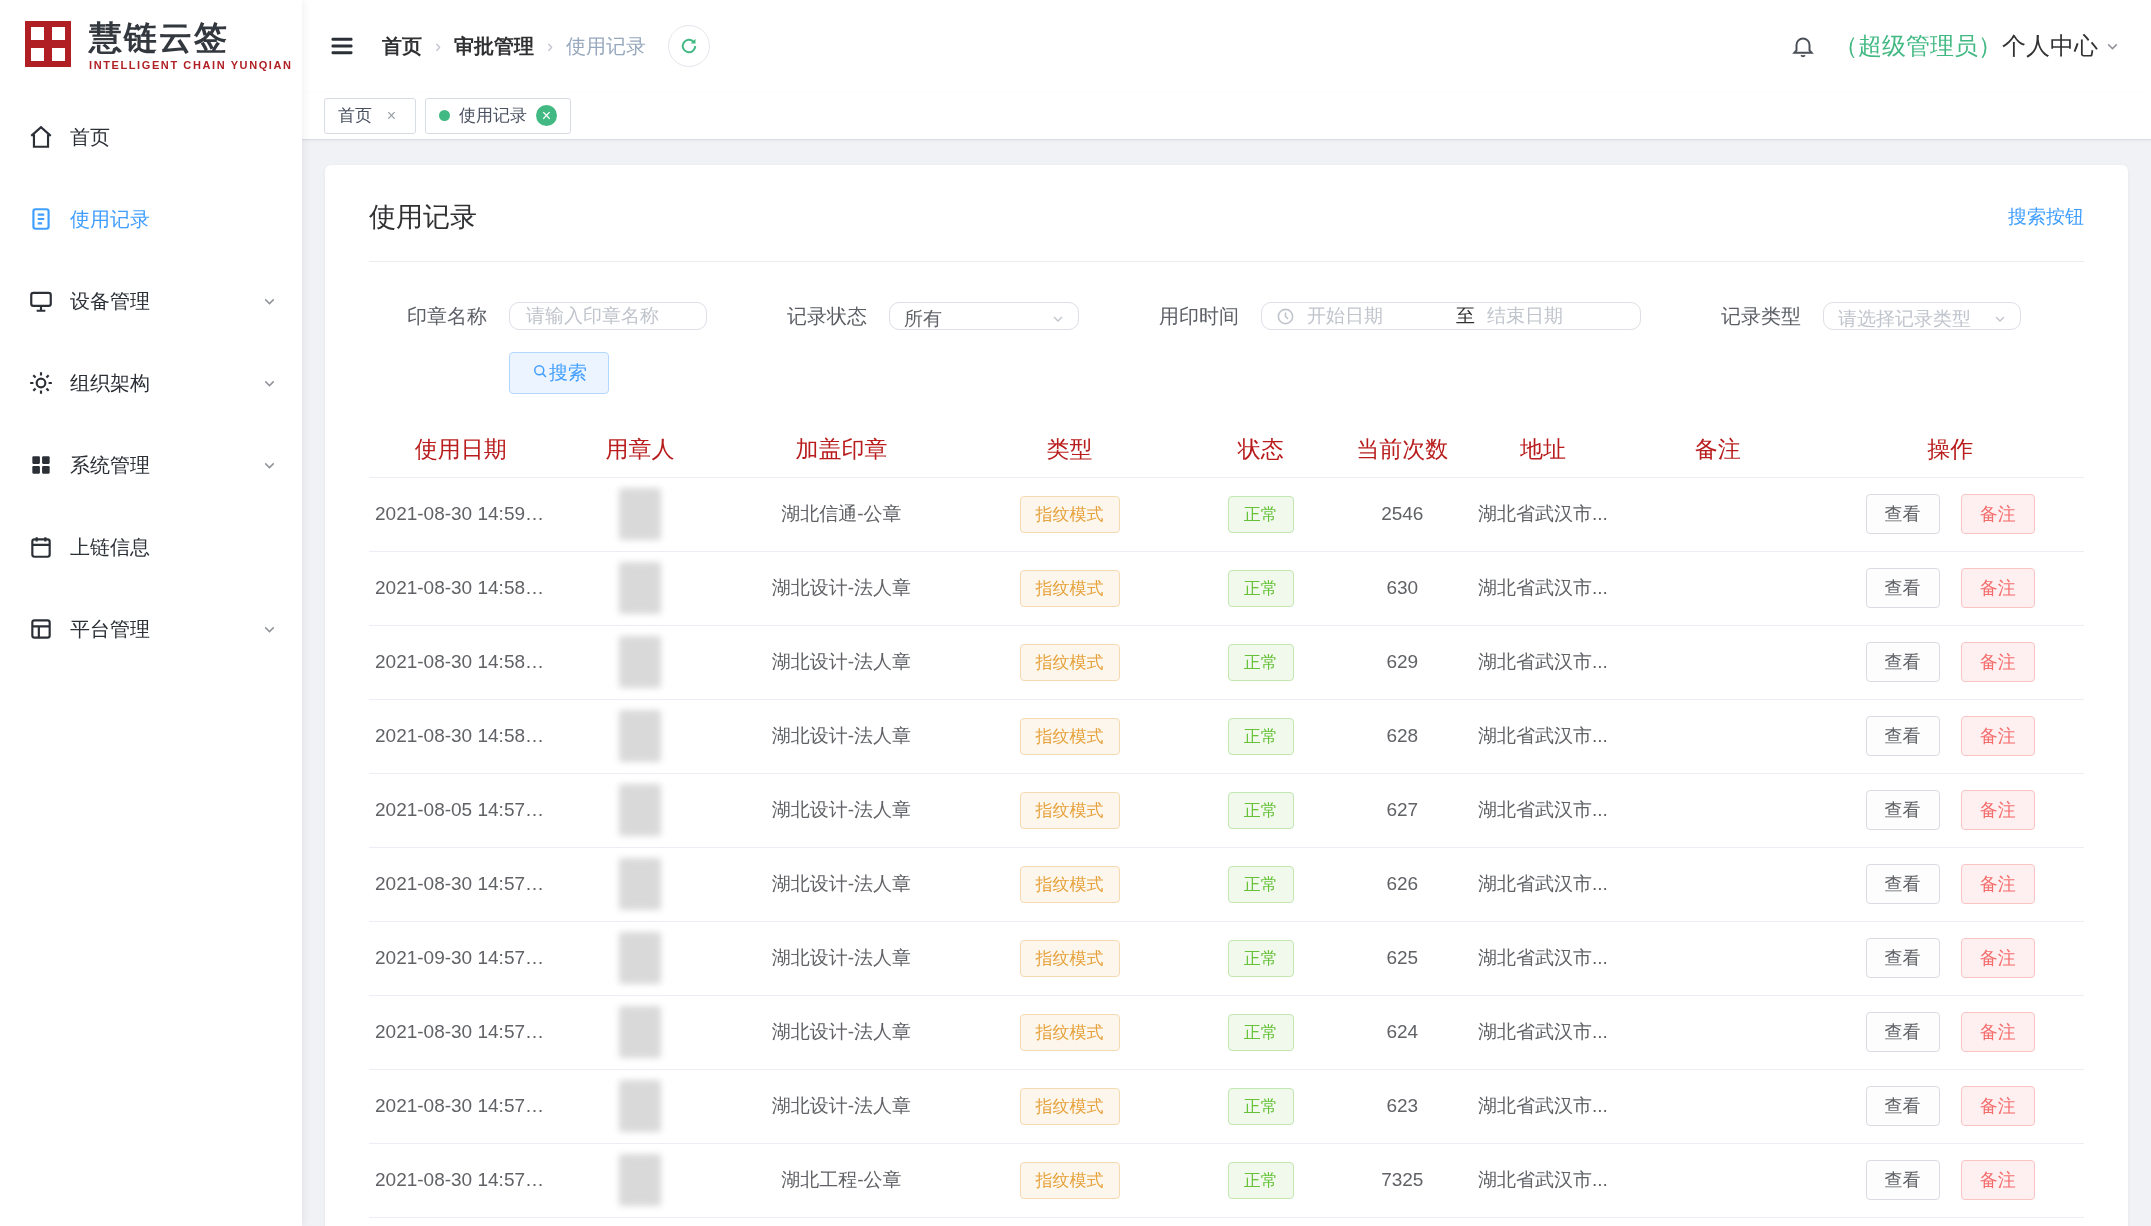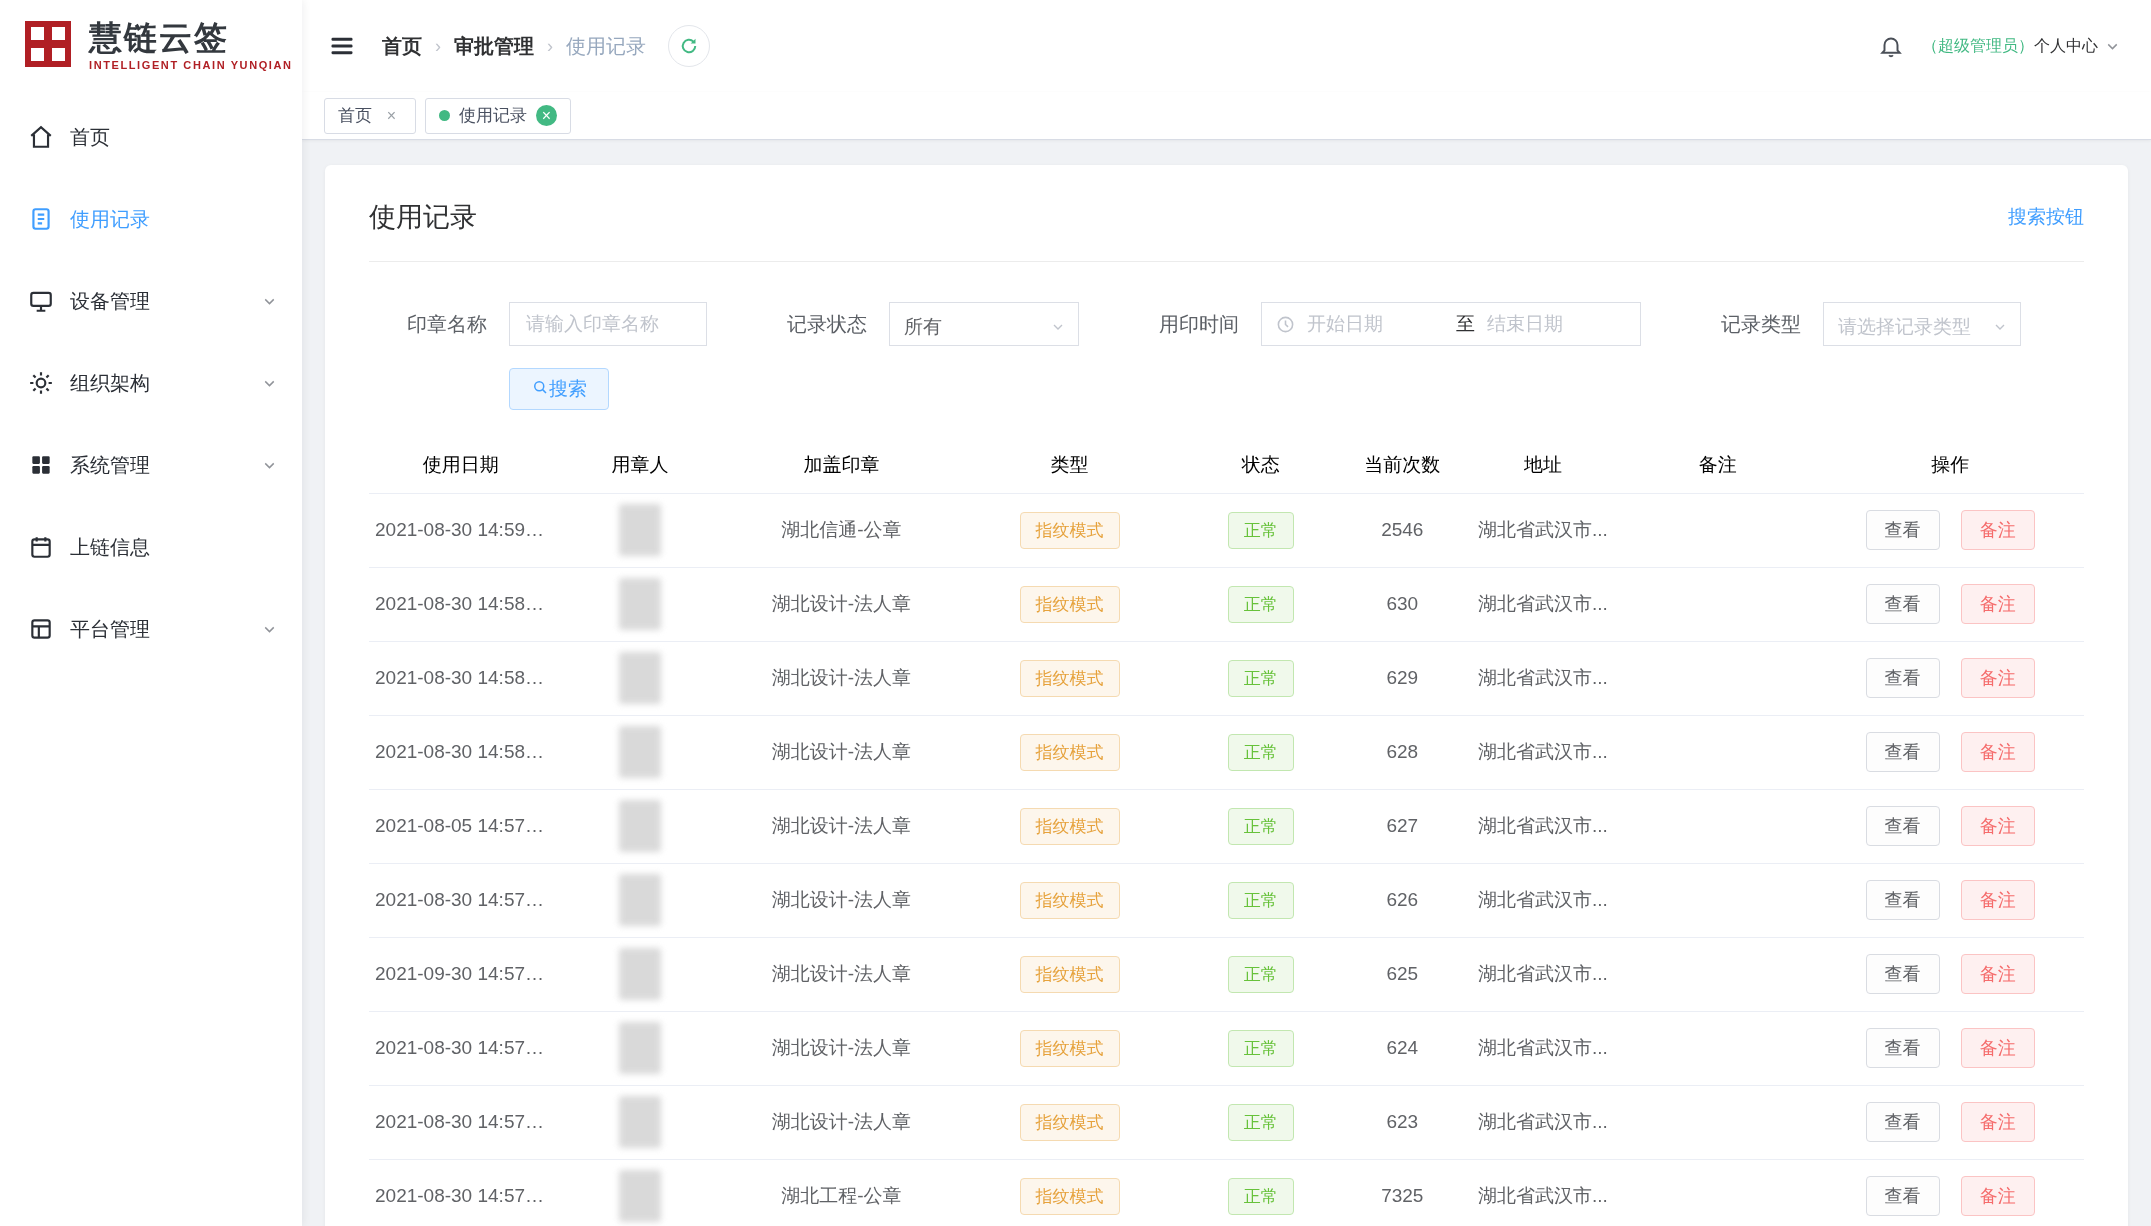--- a/index.html
+++ b/index.html
@@ -28,21 +28,21 @@
   .main { flex:1; min-width:0; display:flex; flex-direction:column; }
   .navbar { height:92px; background:#fff; display:flex; align-items:center; padding:0 30px 0 26px; }
   .hamburger { cursor:pointer; display:flex; margin-right:26px; color:#2b2f36; }
   .breadcrumb { display:flex; align-items:center; gap:13px; font-size:20px; }
   .crumb-strong { color:#303133; font-weight:bold; cursor:pointer; }
   .crumb-sep { color:#c0c4cc; font-size:18px; }
   .crumb-current { color:#97a8be; }
   .refresh-btn { width:42px; height:42px; border:1px solid #e3e6eb; border-radius:50%; display:flex; align-items:center; justify-content:center; margin-left:22px; cursor:pointer; color:#42b983; background:#fff; }
   .nav-spacer { flex:1; }
   .bell { color:#4a4f57; cursor:pointer; display:flex; margin-right:18px; }
-  .user { display:flex; align-items:center; font-size:16px; cursor:pointer; }
+  .user { display:flex; align-items:center; font-size:24px; cursor:pointer; }
   .user-role { color:#42b983; }
   .user-center { color:#303133; }
   .user-chevron { color:#909399; display:flex; margin-left:6px; }
 
   
   .tabsbar { height:48px; background:#fff; border-bottom:1px solid #d8dce5; box-shadow:0 1px 3px rgba(0,0,0,.05); display:flex; align-items:center; padding:0 22px; gap:9px; }
   .tag-tab { display:inline-flex; align-items:center; gap:9px; height:36px; padding:0 13px; border:1px solid #d8dce5; background:#fff; font-size:17px; color:#495060; cursor:pointer; border-radius:3px; }
   .tab-dot { width:11px; height:11px; border-radius:50%; background:#42b983; display:none; }
   .tag-tab.active .tab-dot { display:inline-block; }
   .tab-close { font-size:16px; color:#9aa0a6; width:21px; height:21px; display:flex; align-items:center; justify-content:center; border-radius:50%; cursor:pointer; }
@@ -53,41 +53,41 @@
   .card { background:#fff; border-radius:6px; height:1400px; padding:0 44px; box-shadow:0 1px 4px rgba(0,0,0,.05); overflow:hidden; }
   .card-head { display:flex; align-items:center; justify-content:space-between; padding:34px 0 26px; border-bottom:1px solid #ececec; }
   .page-title { font-size:27px; color:#303133; font-weight:500; }
   .search-link { font-size:19px; color:#409eff; cursor:pointer; }
 
   
   .filters { display:flex; align-items:center; margin-top:40px; padding-left:6px; }
   .f-group { display:flex; align-items:center; }
   .f-group + .f-group { margin-left:48px; }
   .f-label { width:112px; text-align:right; margin-right:22px; font-size:20px; color:#5c6066; white-space:nowrap; }
-  .control { height:44px; border:1px solid #dcdfe6; border-radius:0; display:flex; align-items:center; background:#fff; font-size:19px; }
+  .control { height:28px; border:1px solid #dcdfe6; border-radius:10px; display:flex; align-items:center; background:#fff; font-size:19px; }
   .input-seal { width:198px; padding:0 14px; }
   input.bare { border:none; outline:none; width:100%; font:inherit; color:#606266; background:transparent; }
   input.bare::placeholder { color:#c0c4cc; }
   .select { justify-content:space-between; padding:6px 12px 0 14px; cursor:pointer; }
   .sel-status { width:190px; }
   .sel-type { width:198px; }
   .sel-value { color:#606266; }
   .sel-placeholder { color:#c0c4cc; }
   .sel-arrow { color:#c0c4cc; display:flex; }
   .date-range { width:380px; padding:0 14px; gap:10px; }
   .dr-icon { color:#c0c4cc; display:flex; }
   .dr-input { width:112px; }
   .dr-sep { color:#303133; white-space:nowrap; }
   .search-row { margin-top:22px; padding-left:140px; }
   .btn-search { display:inline-flex; align-items:center; gap:0; height:42px; padding:0 21px; background:#ecf5ff; border:1px solid #b3d8ff; color:#409eff; font-size:19px; border-radius:4px; cursor:pointer; font-family:inherit; }
 
   
   .table-wrap { margin-top:28px; }
   table { width:100%; border-collapse:collapse; table-layout:fixed; }
-  th { font-size:19px; color:#000000; font-weight:500; height:55px; border-bottom:1px solid #ebeef5; text-align:center; padding:0 6px; white-space:nowrap; }
+  th { font-size:23px; color:#b91c1c; font-weight:500; height:55px; border-bottom:1px solid #ebeef5; text-align:center; padding:0 6px; white-space:nowrap; }
   td { font-size:19px; color:#606266; height:74px; border-bottom:1px solid #ebeef5; text-align:center; padding:0 6px; white-space:nowrap; overflow:hidden; text-overflow:ellipsis; }
   .tag { display:inline-block; padding:9px 15px; border-radius:4px; font-size:17px; line-height:1; }
   .tag-warning { background:#fdf6ec; border:1px solid #f5dab1; color:#e6a23c; }
   .tag-success { background:#f0f9eb; border:1px solid #c2e7b0; color:#67c23a; }
   .avatar-blob { width:42px; height:52px; background:#cdcdcd; border-radius:3px; margin:0 auto; filter:blur(3px); opacity:.75; }
   .btn-mini { display:inline-block; height:40px; line-height:38px; padding:0 18px; border-radius:4px; font-size:18px; cursor:pointer; font-family:inherit; }
   .btn-view { background:#fdfdfd; border:1px solid #d9dce2; color:#606266; margin-right:16px; }
   .btn-remark { background:#fef0f0; border:1px solid #fbc4c4; color:#f56c6c; }
 </style>
 </head>

